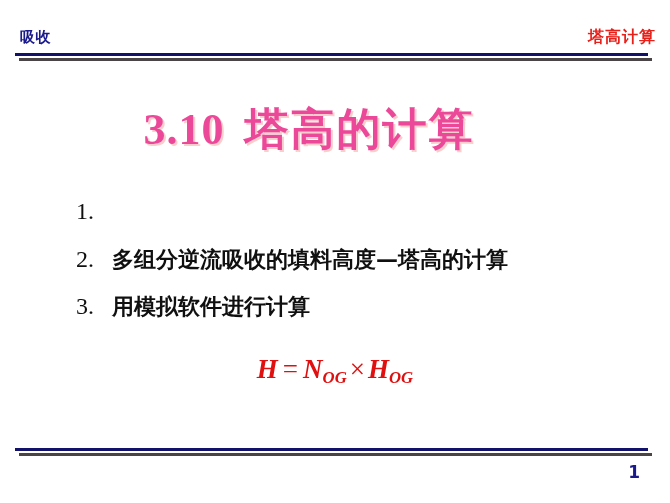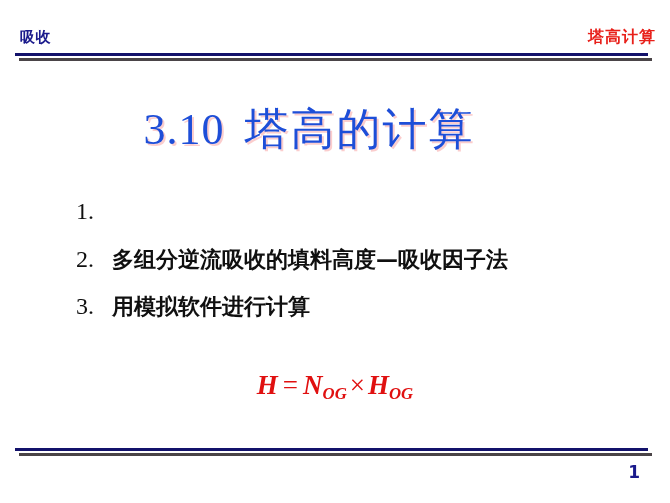--- a/index.html
+++ b/index.html
@@ -68,22 +68,22 @@
 
   
   .title {
     position: absolute;
     left: 0;
     top: 100px;
     width: 618px;
     text-align: center;
     font-family: "Liberation Serif", "DejaVu Serif", serif;
     font-size: 44px;
-    font-weight: normal;
-    color: #1d4ed8;
+    font-weight: bold;
+    color: #ec4899;
     letter-spacing: 2px;
     text-shadow: 2px 2px 0 rgba(238,28,28,0.22);
     white-space: nowrap;
   }
   .title .t-num { letter-spacing: 1px; }
   .title .t-gap { display: inline-block; width: 20px; }
 
   
   .list {
     position: absolute;
@@ -110,21 +110,21 @@
     font-size: 22px;
     font-weight: bold;
     color: #101010;
     letter-spacing: 0px;
   }
 
   
   .formulas {
     position: absolute;
     left: 0;
-    top: 366px;
+    top: 350px;
     width: 670px;
     text-align: center;
   }
   .formula {
     font-family: "Liberation Serif", "DejaVu Serif", serif;
     font-size: 27px;
     font-weight: bold;
     font-style: italic;
     color: #e01010;
     line-height: 38px;
@@ -183,21 +183,21 @@
   <div class="title">
     <span class="t-num">3.10</span><span class="t-gap"></span><span class="t-text">塔高的计算</span>
   </div>
 
   <div class="list">
     <div class="list-item">
       <span class="li-num">1.</span>
     </div>
     <div class="list-item">
       <span class="li-num">2.</span>
-      <span class="li-text">多组分逆流吸收的填料高度—吸收因子法</span>
+      <span class="li-text">多组分逆流吸收的填料高度—塔高的计算</span>
     </div>
     <div class="list-item">
       <span class="li-num">3.</span>
       <span class="li-text">用模拟软件进行计算</span>
     </div>
   </div>
 
   <div class="formulas">
     <div class="formula">
       <span>H</span><span class="eq">=</span><span>N</span><sub>OG</sub><span class="op">×</span><span>H</span><sub>OG</sub>

